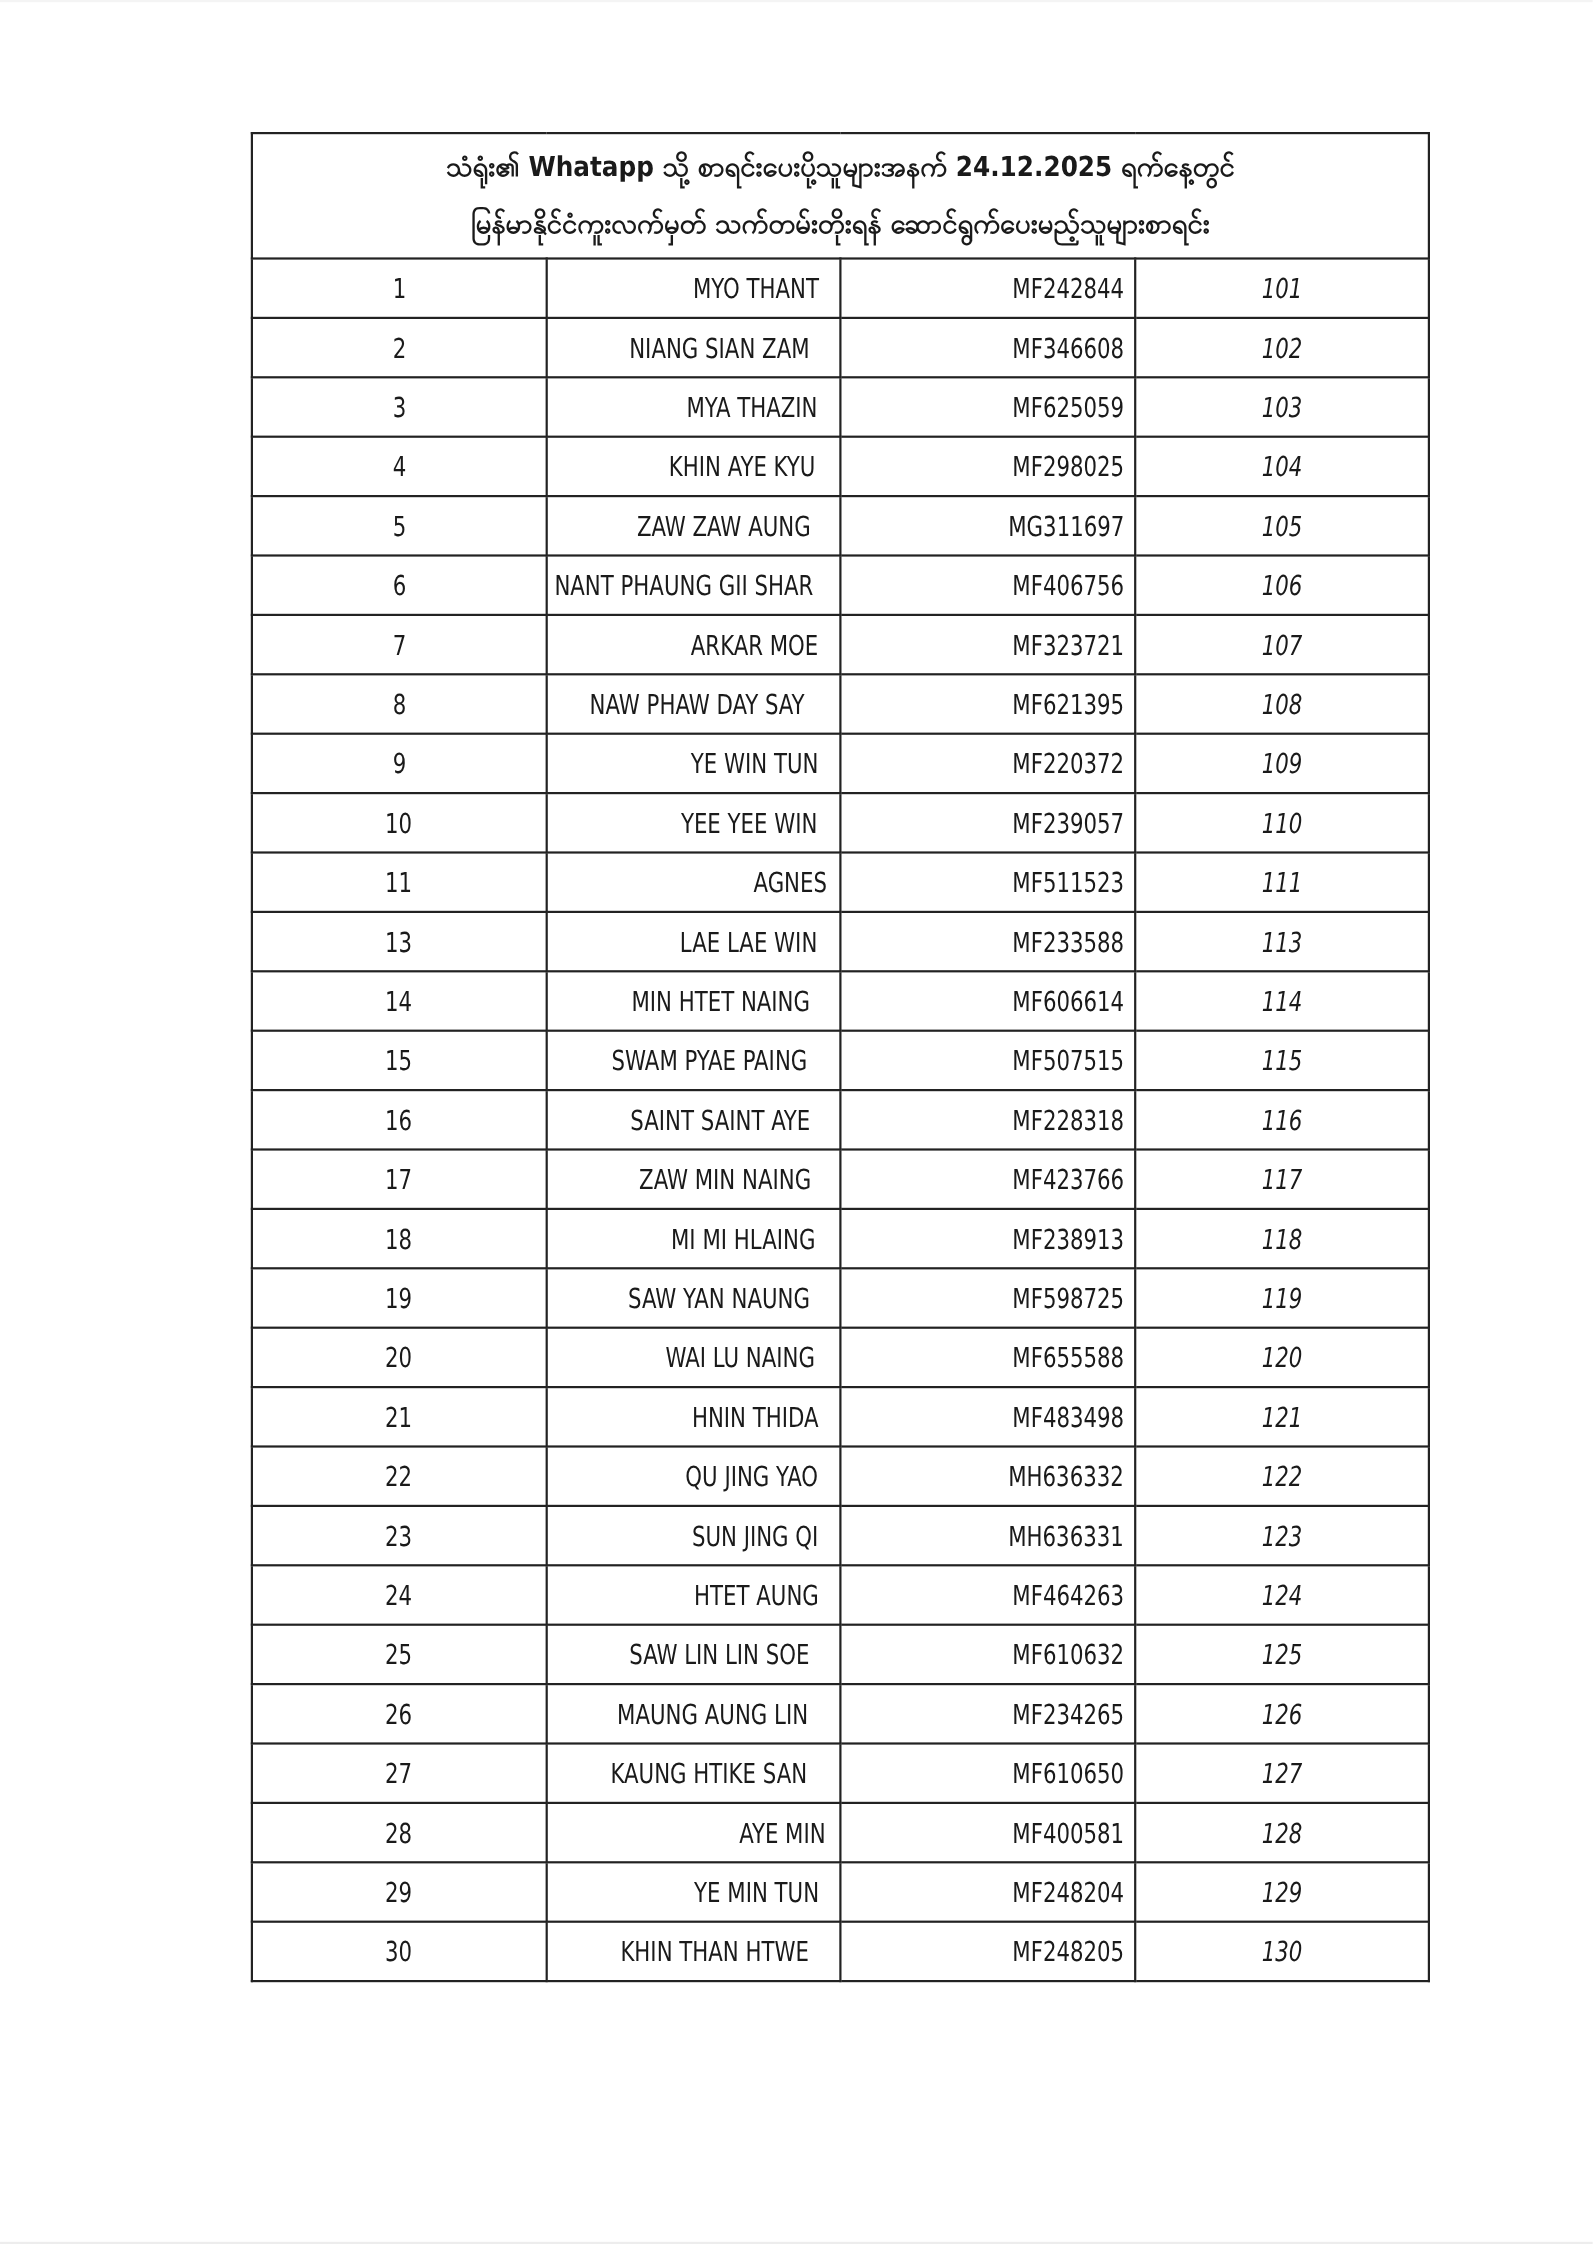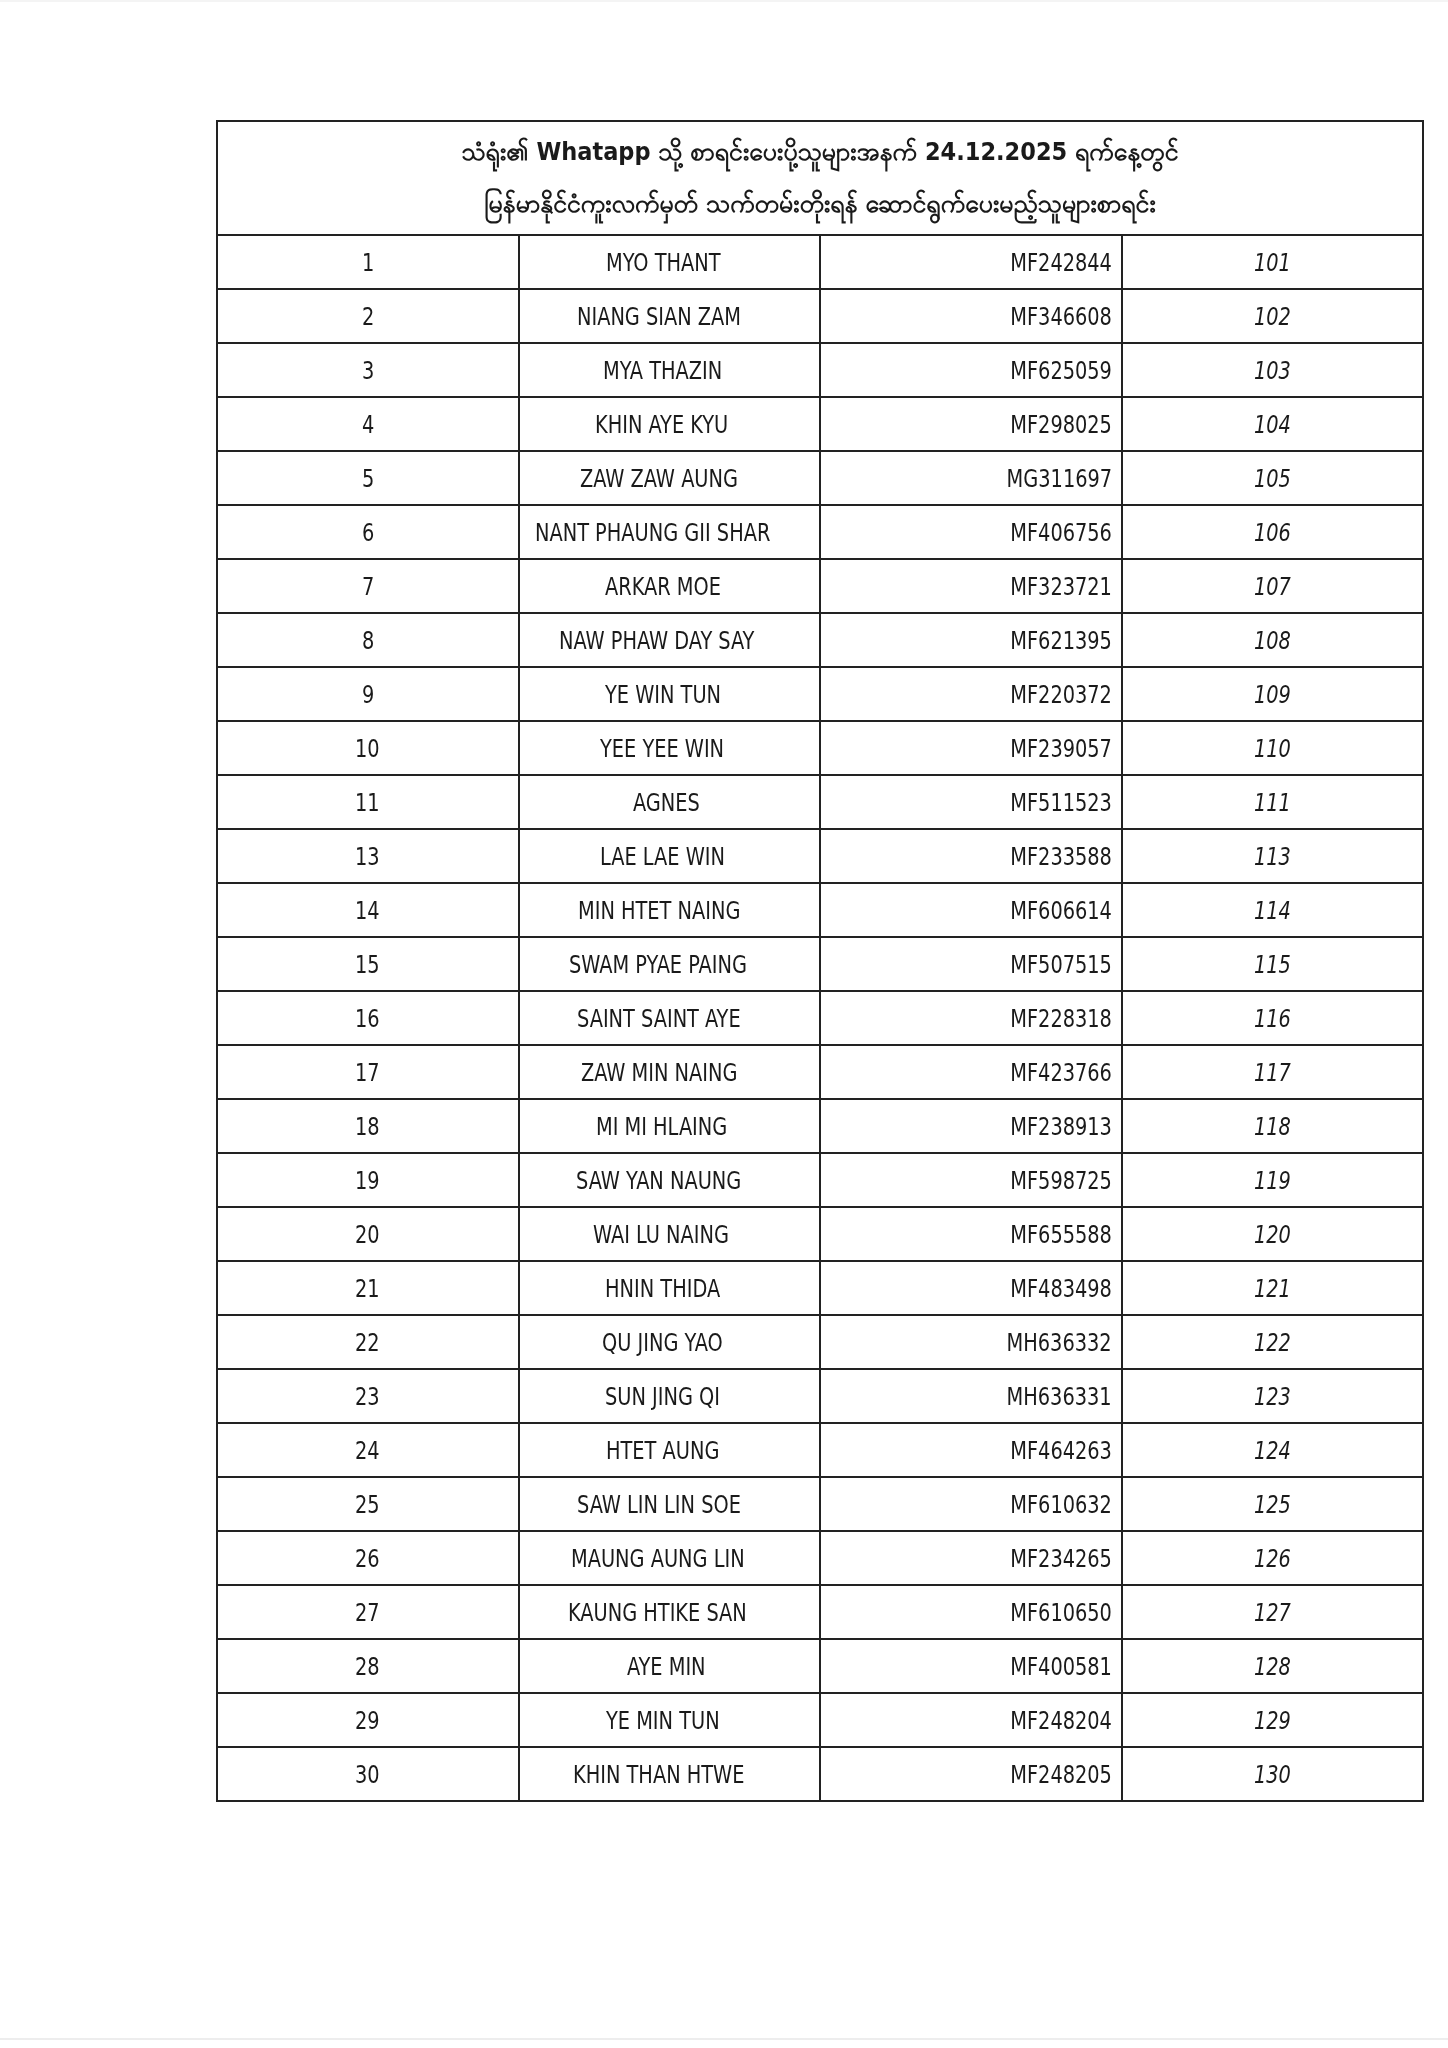--- a/index.html
+++ b/index.html
@@ -3,38 +3,38 @@
 <meta charset="utf-8">
 <style>
   html, body { margin: 0; padding: 0; background: #ffffff; }
   body {
     width: 1448px; height: 2048px; position: relative; overflow: hidden;
     font-family: "DejaVu Sans", sans-serif; color: #1a1a1a;
   }
   .page-edge-top { position: absolute; left: 0; top: 0; width: 1448px; height: 2px; background: #f4f4f4; }
   .page-edge-bottom { position: absolute; left: 0; bottom: 8px; width: 1448px; height: 2px; background: #ededed; }
   .sheet {
-    position: absolute; left: 216px; top: 120px; width: 1208px;
+    position: absolute; left: 228px; top: 120px; width: 1072px;
   }
   table.roster {
     border-collapse: collapse; width: 100%; table-layout: fixed;
   }
   table.roster td {
     border: 2px solid #222; padding: 0; height: 52px;
     font-size: 25px; vertical-align: middle;
     font-family: "DejaVu Sans", sans-serif;
     font-stretch: condensed;
   }
   .title-cell {
     text-align: center; line-height: 52px; height: 108px !important;
     font-size: 27px; font-weight: bold; padding: 2px 0 !important;
   }
   .title-line { display: block; letter-spacing: 0; }
   td.c-no { width: 92px; text-align: center; }
-  td.c-name { width: 530px; text-align: center; padding-left: 6px !important; }
+  td.c-name { width: 530px; text-align: right; padding-left: 6px !important; }
   td.c-pass { width: 216px; text-align: right; }
   td.c-seq { text-align: center; font-style: italic; }
   .txt { display: inline-block; transform: scaleX(0.86); transform-origin: left center; white-space: nowrap; }
   .c-no .txt, .c-pass .txt, .c-seq .txt { transform-origin: center center; }
 </style>
 </head>
 <body>
 
 <div class="page-edge-top"></div>
 

